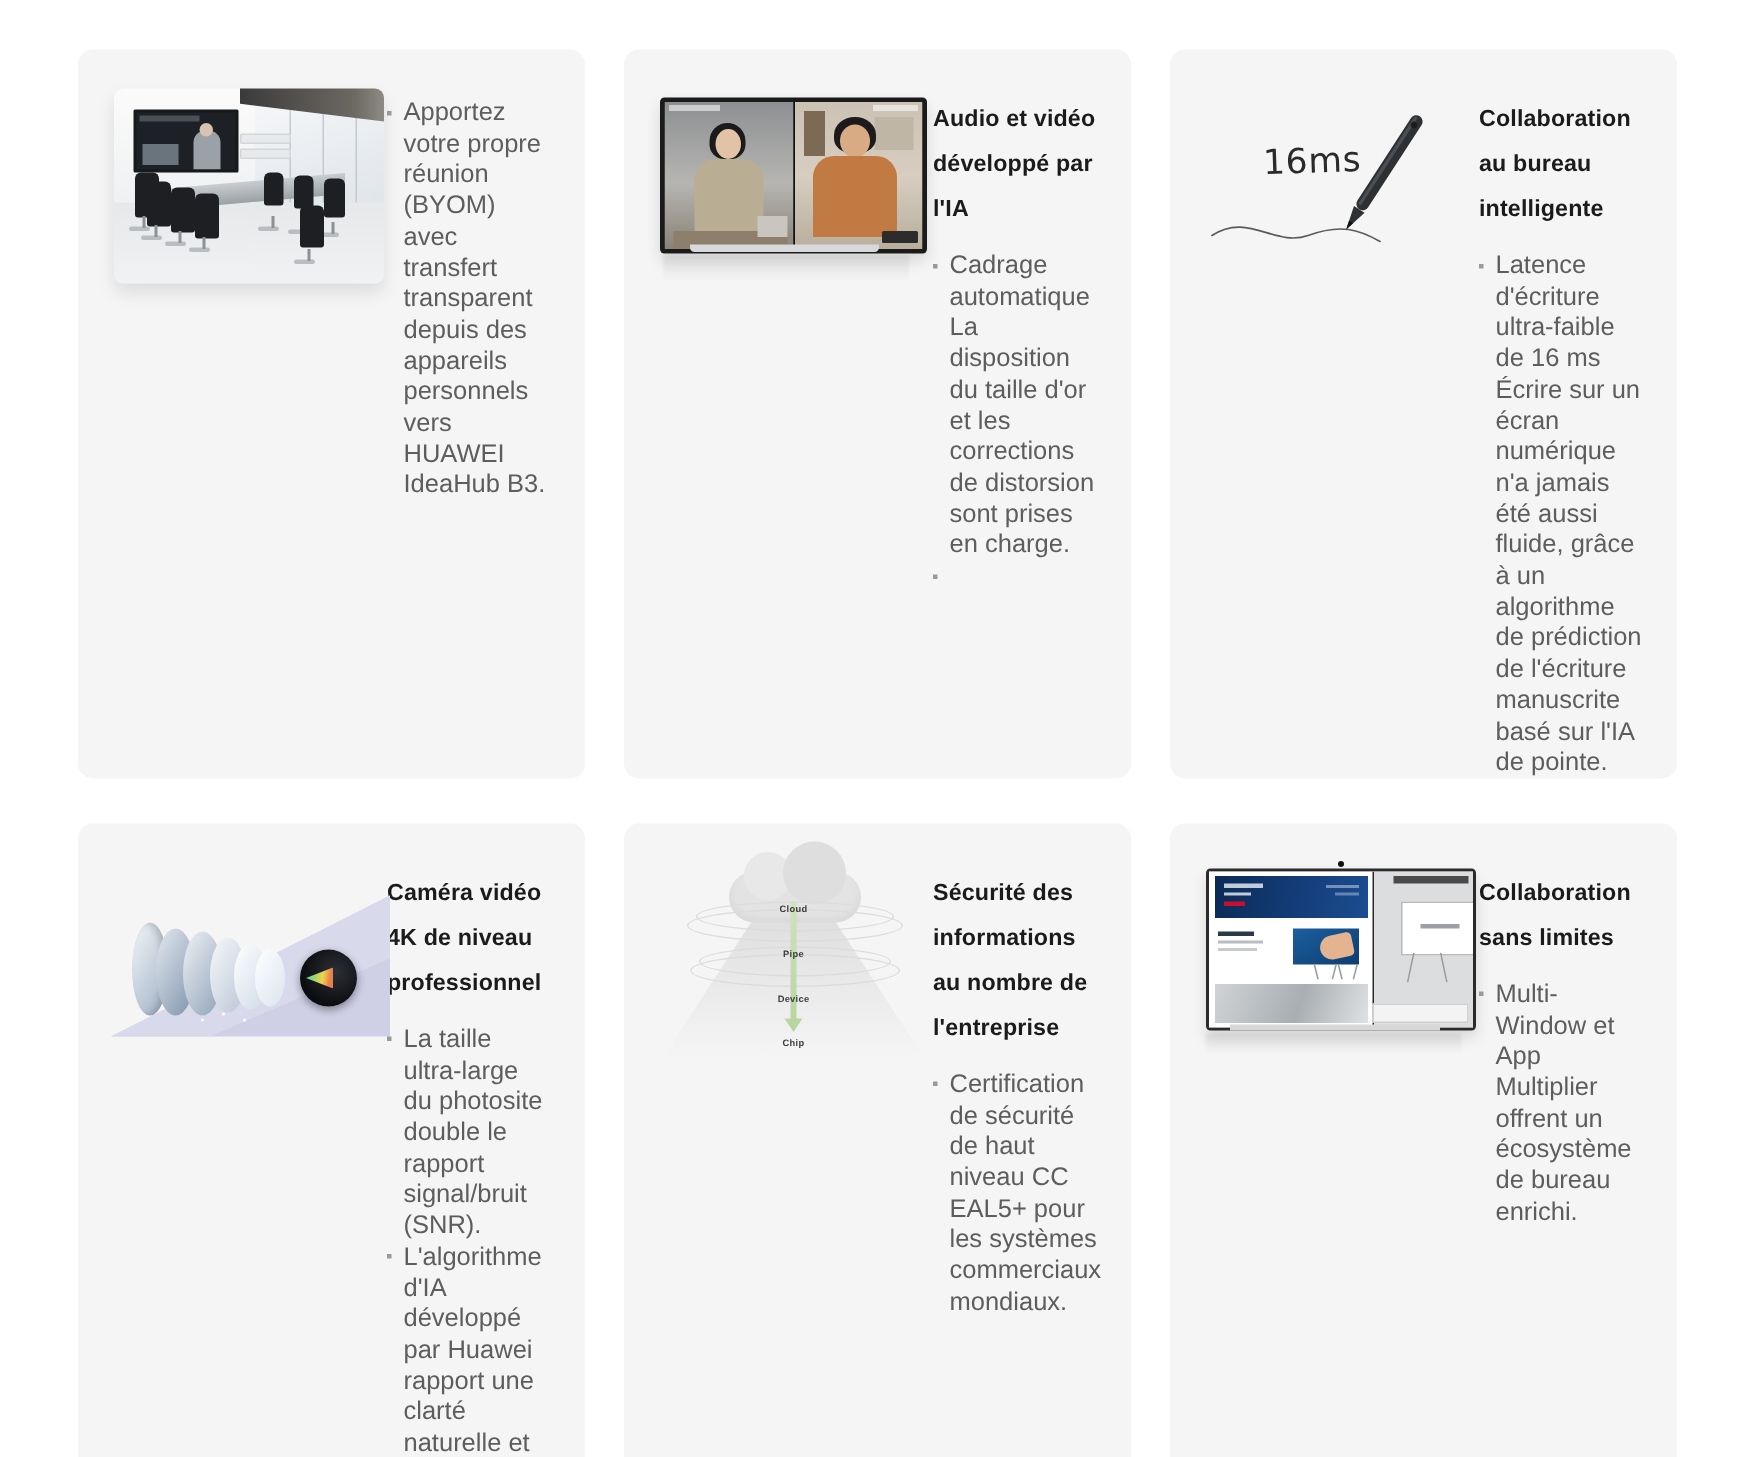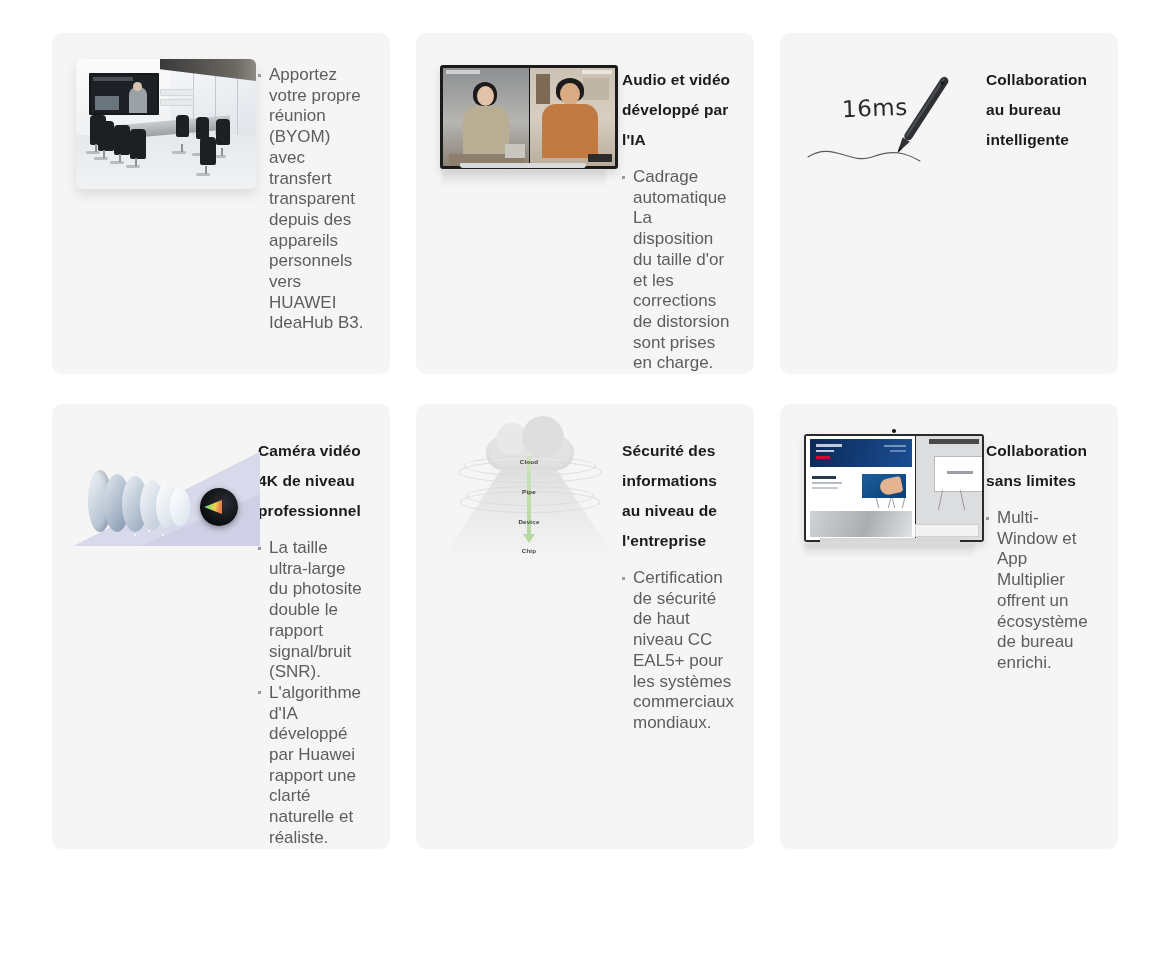--- a/index.html
+++ b/index.html
@@ -324,20 +324,23 @@
               <path d="M116 82 L120.2 98 L124.4 82 Z" fill="#2e3033"></path>
               <path d="M118.6 92 L120.2 98 L121.8 92 Z" fill="#101112"></path>
             </g>
           </svg>
           <div class="stylus-text">16ms</div>
         </div>
       </div>
     </div>
     <div class="card-text">
       <h3 class="card-title">Collaboration au bureau intelligente</h3>
+      <ul class="bullet-list">
+        <li><span class="bullet-dot"></span><span>Latence d'écriture ultra-faible de 16 ms Écrire sur un écran numérique n'a jamais été aussi fluide, grâce à un algorithme de prédiction de l'écriture manuscrite basé sur l'IA de pointe.</span></li>
+      </ul>
     </div>
   </div>
 
   <div class="feature-card row-bot">
     <div class="card-media">
       <div class="media-box">
         <div class="img-lens">
           <svg class="lens-bg" viewBox="0 0 190 130">
             <polygon points="190,18 190,112 4,112" fill="#cfcfe6"></polygon>
             <polygon points="190,18 190,60 70,112 4,112" fill="#d9d9ec"></polygon>
@@ -379,21 +382,21 @@
           <div class="sec-arrow"></div>
           <div class="sec-arrow-head"></div>
           <div class="sec-label" style="top:28px;">Cloud</div>
           <div class="sec-label" style="top:58px;">Pipe</div>
           <div class="sec-label" style="top:88px;">Device</div>
           <div class="sec-label" style="top:117px;">Chip</div>
         </div>
       </div>
     </div>
     <div class="card-text">
-      <h3 class="card-title">Sécurité des informations au niveau de l'entreprise</h3>
+      <h3 class="card-title">Sécurité des informations au nombre de l'entreprise</h3>
       <ul class="bullet-list">
         <li><span class="bullet-dot"></span><span>Certification de sécurité de haut niveau CC EAL5+ pour les systèmes commerciaux mondiaux.</span></li>
       </ul>
     </div>
   </div>
 
   <div class="feature-card row-bot">
     <div class="card-media">
       <div class="media-box">
         <div class="img-hub">

